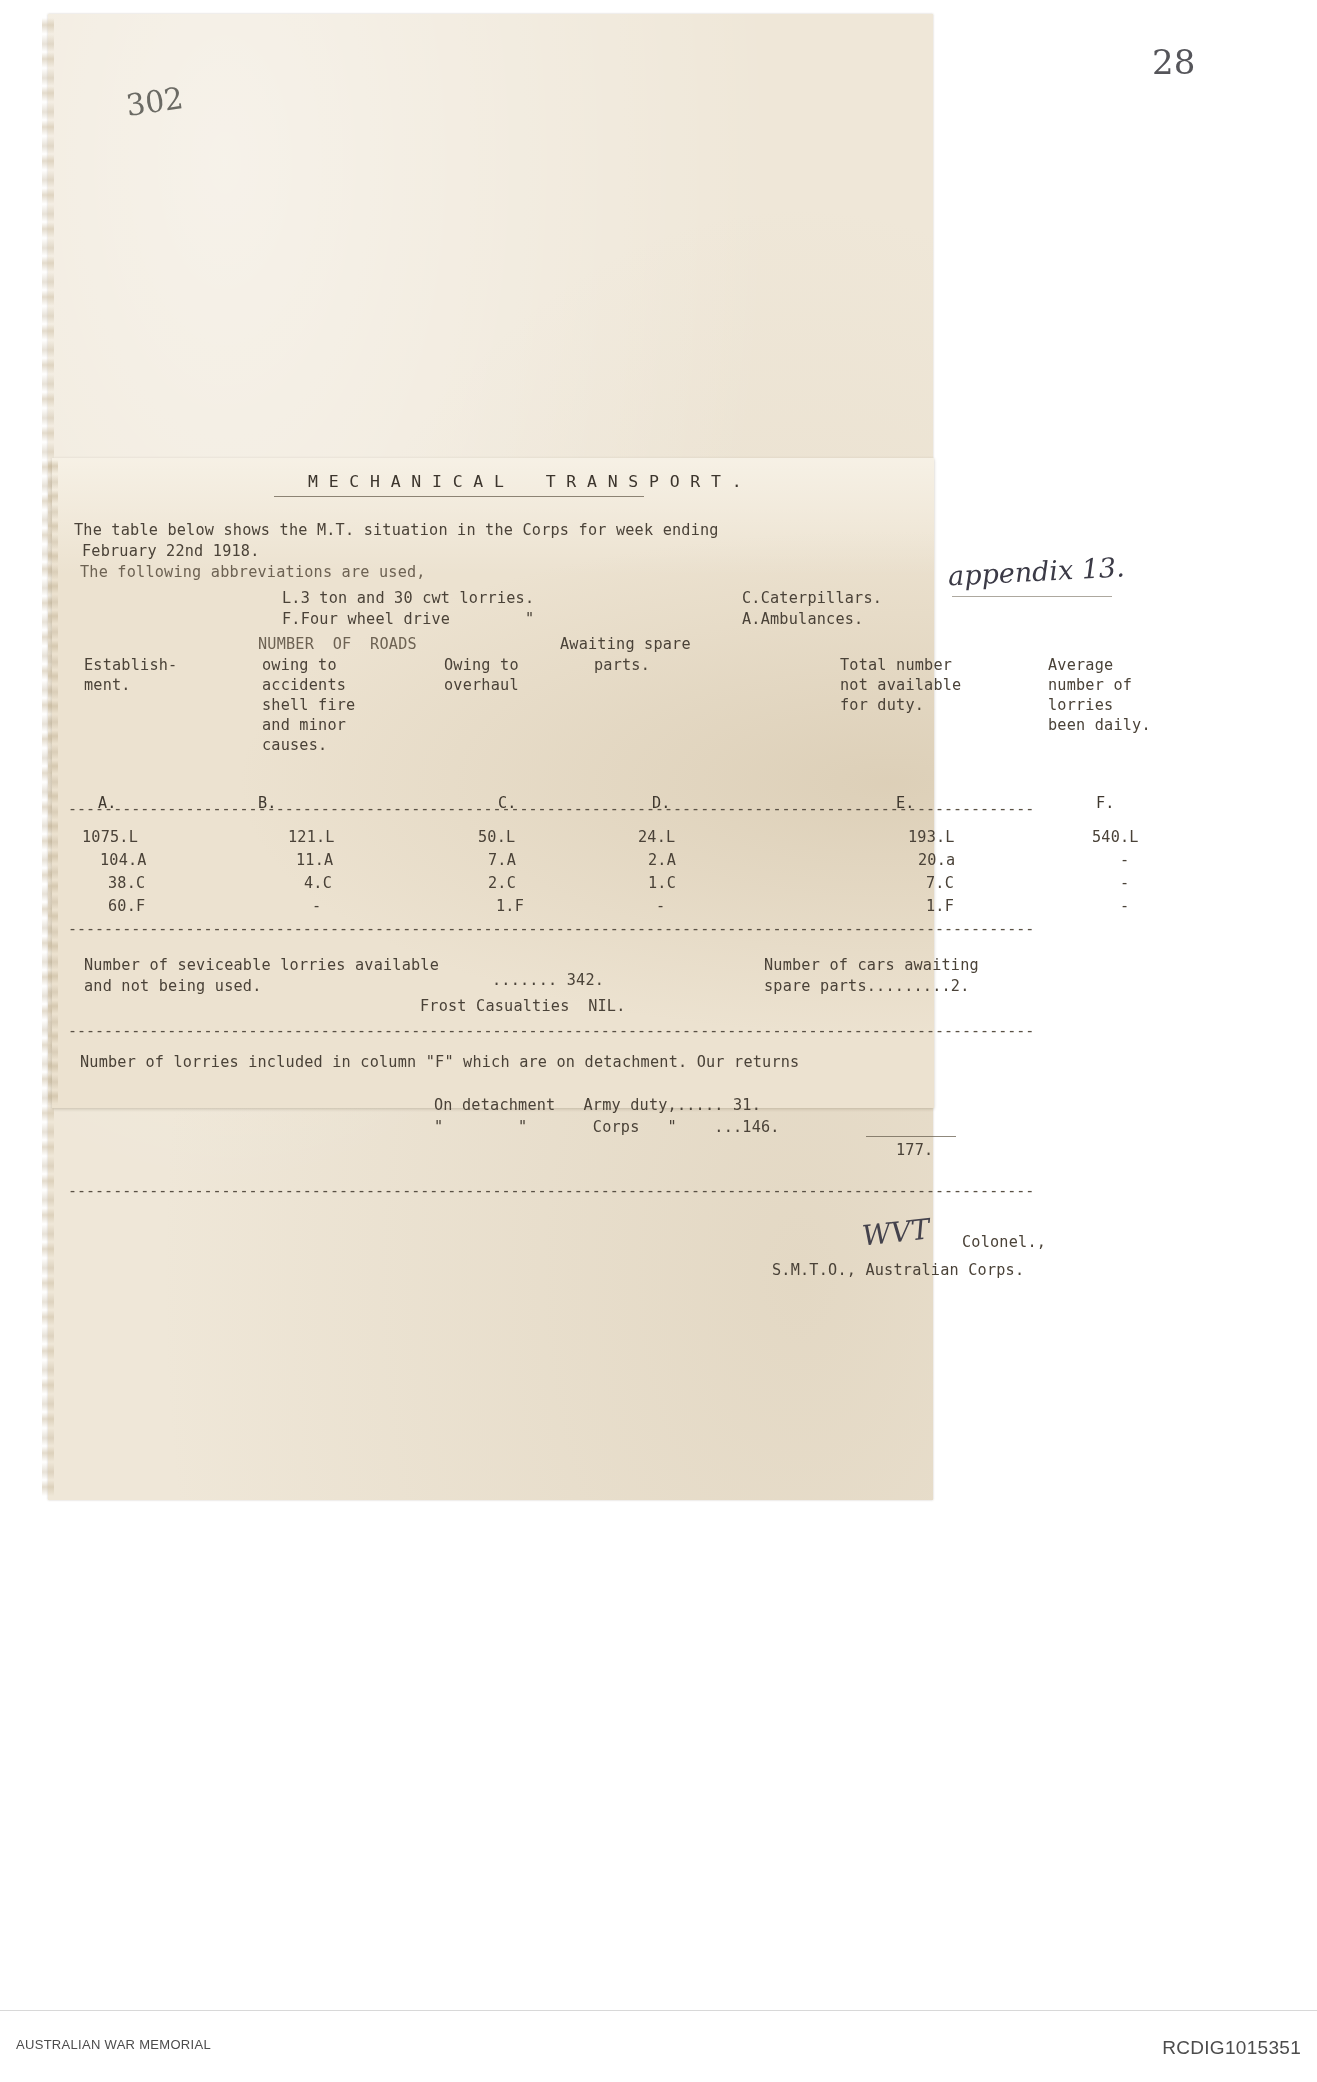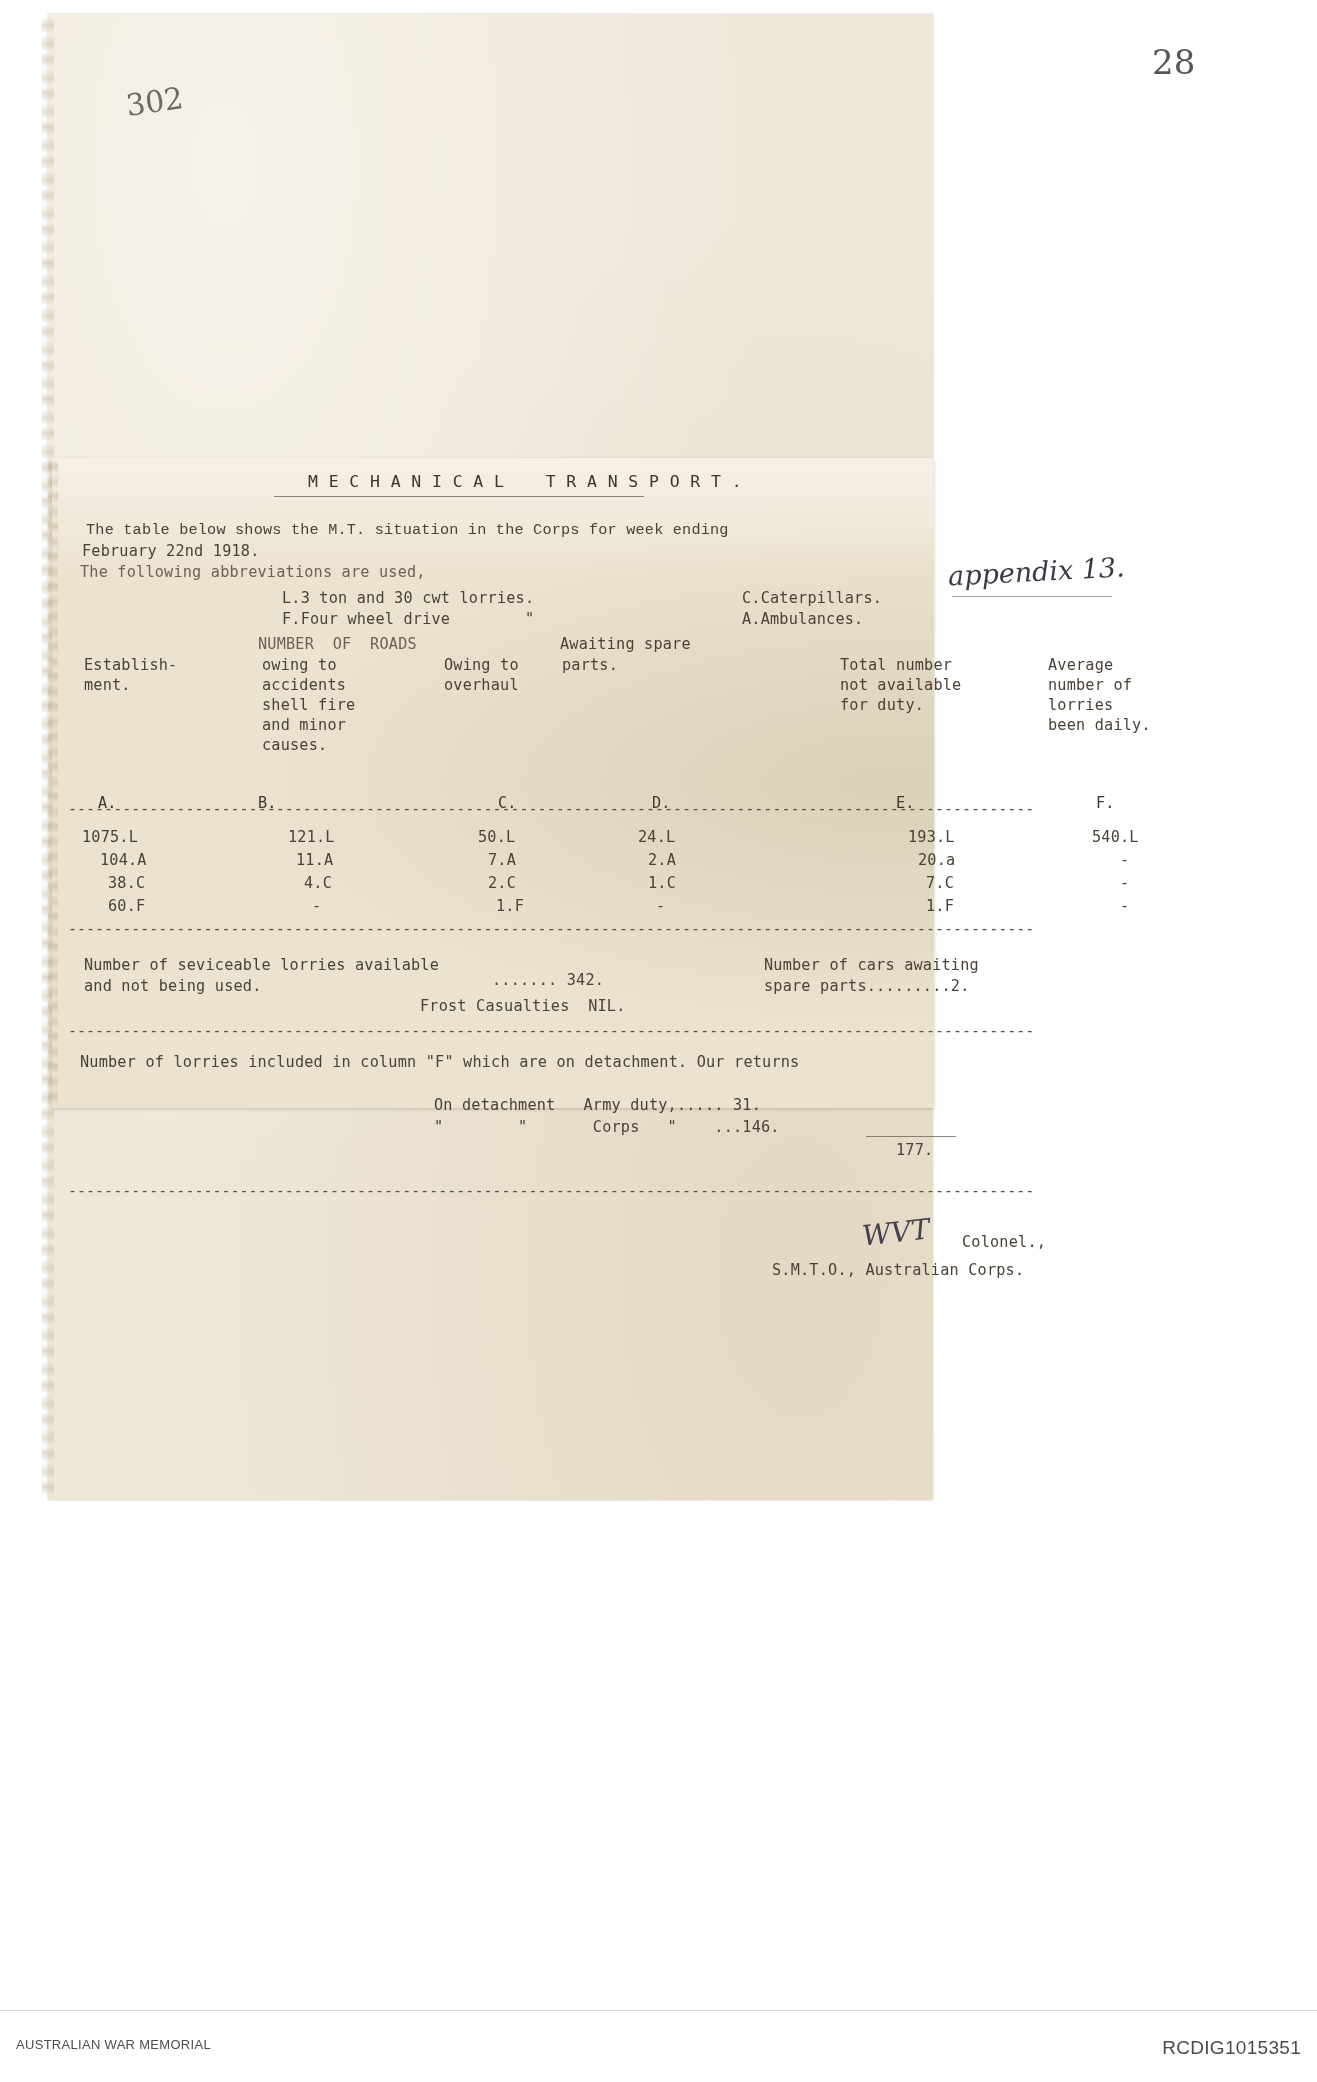--- a/index.html
+++ b/index.html
@@ -213,21 +213,21 @@
 
   <div class="folio" style="left:1152px; top:42px; font-size:34px;">28</div>
   <div class="pencil" style="left:126px; top:84px; font-size:30px; transform:rotate(-8deg);">302</div>
 
   <div class="typed-slip"></div>
   <div class="slip-edge-left"></div>
 
   <div class="title" style="left:272px; top:472px;">M E C H A N I C A L    T R A N S P O R T .</div>
   <div class="uline" style="left:274px; top:496px; width:370px;"></div>
 
-  <div class="tw" style="left:86px; top:520px;font-family:Liberation Mono, monospace;">The table below shows the M.T. situation in the Corps for week ending</div>
+  <div class="tw" style="left:74px; top:520px;">The table below shows the M.T. situation in the Corps for week ending</div>
   <div class="tw" style="left:82px; top:541px;">February 22nd 1918.</div>
   <div class="tw faint" style="left:80px; top:562px;">The following abbreviations are used,</div>
 
   <div class="hand" style="left:948px; top:556px; font-size:27px; transform:rotate(-3deg);">appendix 13.</div>
   <div class="uline" style="left:952px; top:596px; width:160px; opacity:0.55;"></div>
 
   <div class="tw" style="left:282px; top:588px;">L.3 ton and 30 cwt lorries.</div>
   <div class="tw" style="left:742px; top:588px;">C.Caterpillars.</div>
   <div class="tw" style="left:282px; top:609px;">F.Four wheel drive        "</div>
   <div class="tw" style="left:742px; top:609px;">A.Ambulances.</div>
@@ -240,21 +240,21 @@
 
   <div class="tw" style="left:262px; top:655px;">owing to</div>
   <div class="tw" style="left:262px; top:675px;">accidents</div>
   <div class="tw" style="left:262px; top:695px;">shell fire</div>
   <div class="tw" style="left:262px; top:715px;">and minor</div>
   <div class="tw" style="left:262px; top:735px;">causes.</div>
 
   <div class="tw" style="left:444px; top:655px;">Owing to</div>
   <div class="tw" style="left:444px; top:675px;">overhaul</div>
 
-  <div class="tw" style="left:562px; top:655px;">parts.</div>
+  <div class="tw" style="left:594px; top:655px;">parts.</div>
 
   <div class="tw" style="left:840px; top:655px;">Total number</div>
   <div class="tw" style="left:840px; top:675px;">not available</div>
   <div class="tw" style="left:840px; top:695px;">for duty.</div>
 
   <div class="tw" style="left:1048px; top:655px;">Average</div>
   <div class="tw" style="left:1048px; top:675px;">number of</div>
   <div class="tw" style="left:1048px; top:695px;">lorries</div>
   <div class="tw" style="left:1048px; top:715px;">been daily.</div>
 

